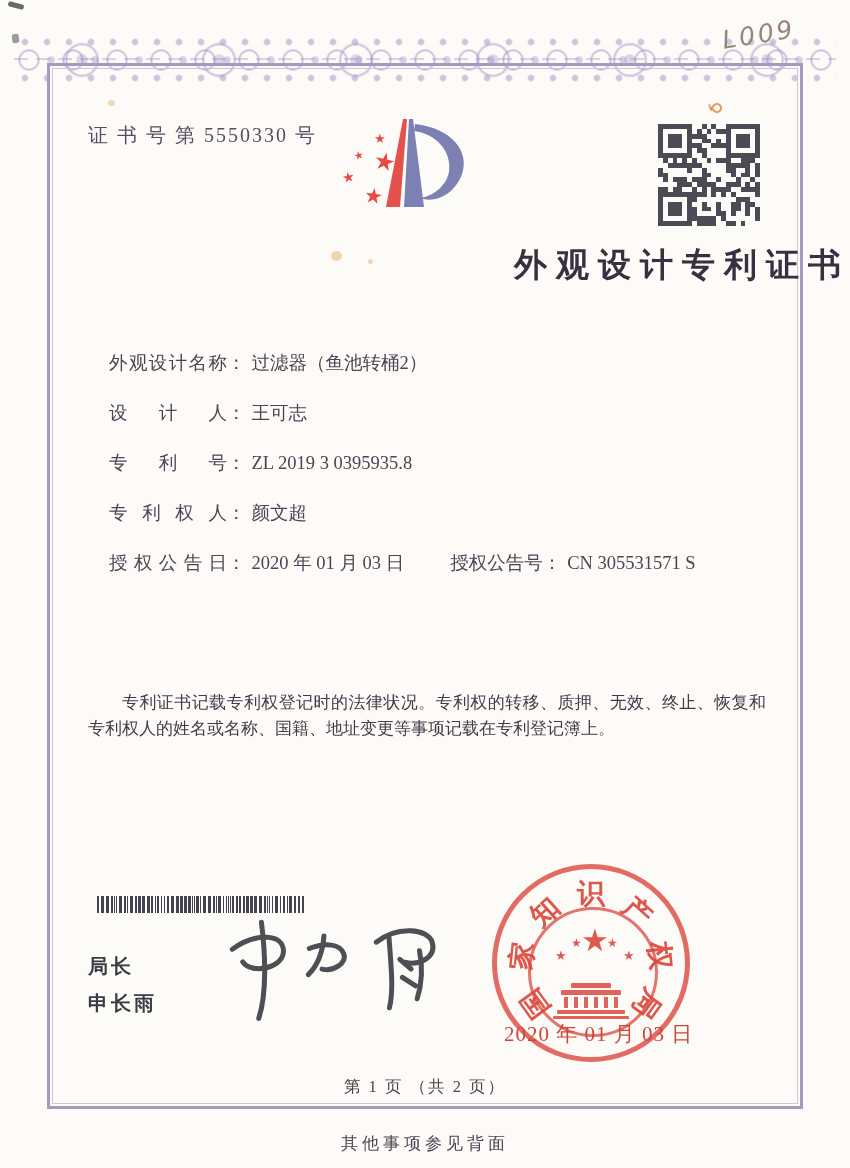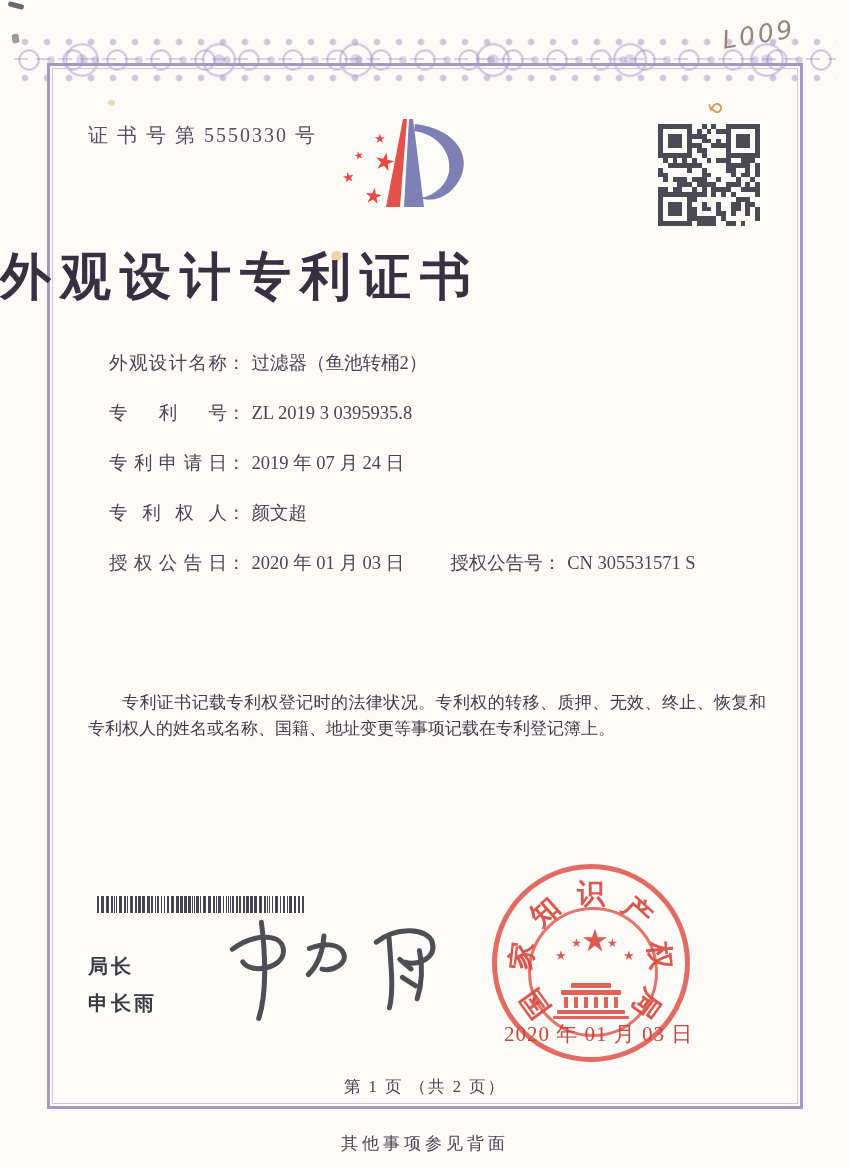--- a/index.html
+++ b/index.html
@@ -76,21 +76,21 @@
   .qr i { display: block; }
   .qr i.d { background: #4c4b55; }
   .pen-mark { position: absolute; left: 712px; top: 103px; width: 10px; height: 10px;
     border: 2.5px solid rgba(224,130,60,.85); border-radius: 50% 50% 50% 0; transform: rotate(40deg); }
   .pen-mark::after { content:""; position:absolute; left:-6px; top:6px; width:7px; height:2px;
     background: rgba(224,130,60,.7); transform: rotate(30deg); }
 
   
   .title {
     position: absolute; left: 0; top: 243px; width: 850px;
-    text-align: left; font-size: 51px; font-weight: 700;
+    text-align: right; font-size: 33px; font-weight: 700;
     letter-spacing: 9px; color: #363040;
   }
 
   
   .fields { position: absolute; left: 88px; top: 350px; width: 678px; font-size: 18.5px; color: #4c4353; }
   .field-row { line-height: 27px; margin-bottom: 23px; white-space: nowrap; margin-left: 21px; }
   .flabel { display: inline-block; width: 118px; text-align: justify; text-align-last: justify; vertical-align: top; }
   .flabel.plain { width: auto; text-align-last: auto; margin-left: 46px; }
   .colon { margin-right: 6px; }
 
@@ -608,24 +608,24 @@
   </div>
 <div class="pen-mark"></div>
 
 <h1 class="title">外观设计专利证书</h1>
 
 <div class="fields">
   <div class="field-row">
     <span class="flabel">外观设计名称</span><span class="colon">：</span><span class="fvalue">过滤器（鱼池转桶2）</span>
   </div>
   <div class="field-row">
-    <span class="flabel">专利号</span><span class="colon">：</span><span class="fvalue">ZL 2019 3 0395935.8</span>
+    <span class="flabel">设计人</span><span class="colon">：</span><span class="fvalue">王可志</span>
   </div>
   <div class="field-row">
-    <span class="flabel">专利申请日</span><span class="colon">：</span><span class="fvalue">2019 年 07 月 24 日</span>
+    <span class="flabel">专利号</span><span class="colon">：</span><span class="fvalue">ZL 2019 3 0395935.8</span>
   </div>
   <div class="field-row">
     <span class="flabel">专利权人</span><span class="colon">：</span><span class="fvalue">颜文超</span>
   </div>
   <div class="field-row">
     <span class="flabel">授权公告日</span><span class="colon">：</span><span class="fvalue">2020 年 01 月 03 日</span><span class="flabel plain">授权公告号</span><span class="colon">：</span><span class="fvalue">CN 305531571 S</span>
   </div>
 </div>
 
 <div class="body-text">

